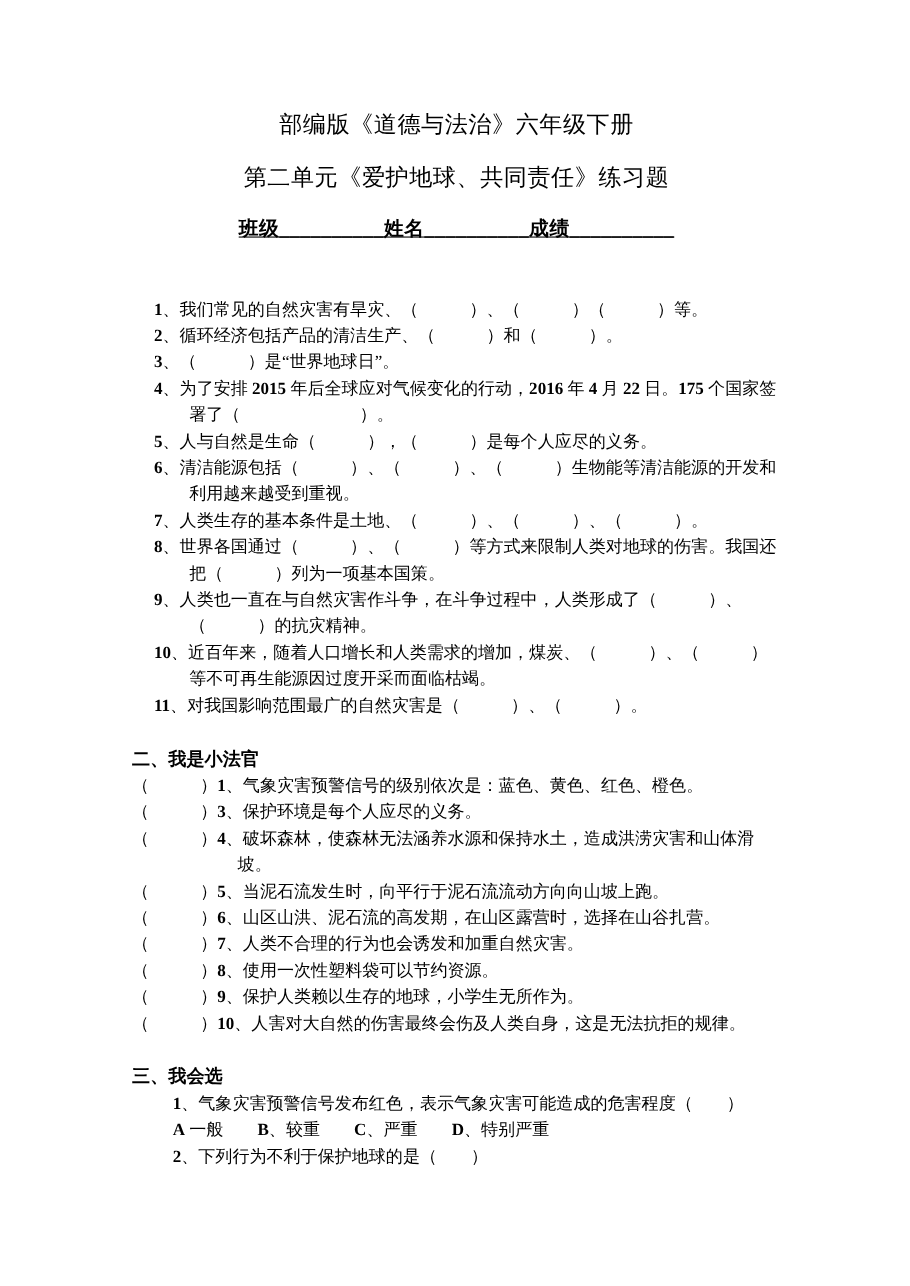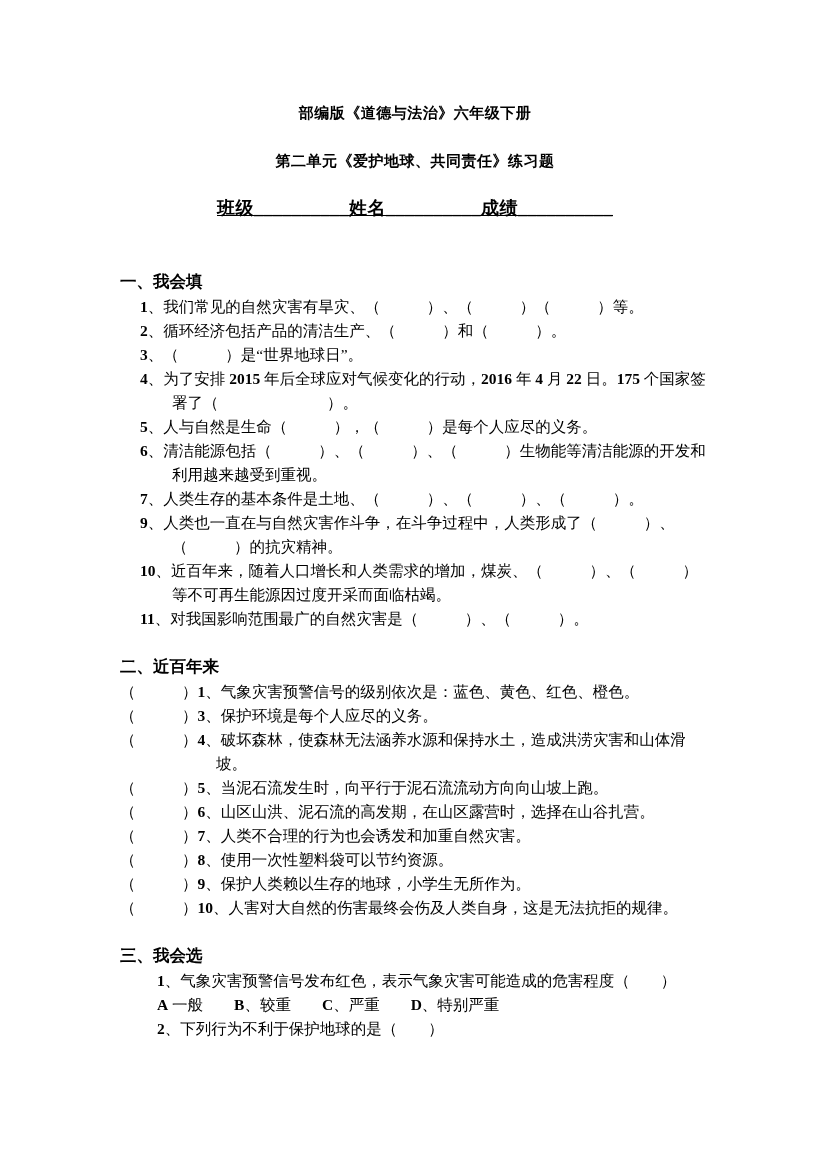--- a/index.html
+++ b/index.html
@@ -13,22 +13,22 @@
     height: 1169px;
     background: #ffffff;
     box-sizing: border-box;
     padding: 100px 117px 0 120px;
     color: #000000;
     font-family: "Liberation Serif", "DejaVu Serif", serif;
     overflow: hidden;
   }
   header { text-align: center; }
   .title {
-    font-size: 15px;
-    font-weight: bold;
+    font-size: 21px;
+    font-weight: normal;
     line-height: 26px;
     margin: 0 0 22px 0;
     letter-spacing: 0.5px;
   }
   .meta {
     font-size: 18px;
     font-weight: bold;
     margin-top: 20px;
     letter-spacing: 0.5px;
     white-space: pre-wrap;
@@ -68,34 +68,34 @@
 <body>
 
 <div class="page">
   <header>
     <div class="title">部编版《道德与法治》六年级下册</div>
     <div class="title">第二单元《爱护地球、共同责任》练习题</div>
     <div class="meta">班级__________姓名__________成绩__________</div>
   </header>
   <main id="sections">
       <section>
-        <h2 class="sec-heading">一、我会填</h2>
         <p class="item fill"><b>1</b>、我们常见的自然灾害有旱灾、（　　　）、（　　　）（　　　）等。</p>
         <p class="item fill"><b>2</b>、循环经济包括产品的清洁生产、（　　　）和（　　　）。</p>
         <p class="item fill"><b>3</b>、（　　　）是“世界地球日”。</p>
         <p class="item fill"><b>4</b>、为了安排 <b>2015</b> 年后全球应对气候变化的行动，<b>2016</b> 年 <b>4</b> 月 <b>22</b> 日。<b>175</b> 个国家签署了（　　　　　　　）。</p>
         <p class="item fill"><b>5</b>、人与自然是生命（　　　），（　　　）是每个人应尽的义务。</p>
         <p class="item fill"><b>6</b>、清洁能源包括（　　　）、（　　　）、（　　　）生物能等清洁能源的开发和利用越来越受到重视。</p>
         <p class="item fill"><b>7</b>、人类生存的基本条件是土地、（　　　）、（　　　）、（　　　）。</p>
+        <p class="item fill"><b>8</b>、世界各国通过（　　　）、（　　　）等方式来限制人类对地球的伤害。我国还把（　　　）列为一项基本国策。</p>
         <p class="item fill"><b>9</b>、人类也一直在与自然灾害作斗争，在斗争过程中，人类形成了（　　　）、（　　　）的抗灾精神。</p>
         <p class="item fill"><b>10</b>、近百年来，随着人口增长和人类需求的增加，煤炭、（　　　）、（　　　）等不可再生能源因过度开采而面临枯竭。</p>
         <p class="item fill"><b>11</b>、对我国影响范围最广的自然灾害是（　　　）、（　　　）。</p>
       </section>
       <section>
-        <h2 class="sec-heading">二、近百年来</h2>
+        <h2 class="sec-heading">二、我是小法官</h2>
         <p class="item judge">（　　　）<b>1</b>、气象灾害预警信号的级别依次是：蓝色、黄色、红色、橙色。</p>
         <p class="item judge">（　　　）<b>3</b>、保护环境是每个人应尽的义务。</p>
         <p class="item judge">（　　　）<b>4</b>、破坏森林，使森林无法涵养水源和保持水土，造成洪涝灾害和山体滑坡。</p>
         <p class="item judge">（　　　）<b>5</b>、当泥石流发生时，向平行于泥石流流动方向向山坡上跑。</p>
         <p class="item judge">（　　　）<b>6</b>、山区山洪、泥石流的高发期，在山区露营时，选择在山谷扎营。</p>
         <p class="item judge">（　　　）<b>7</b>、人类不合理的行为也会诱发和加重自然灾害。</p>
         <p class="item judge">（　　　）<b>8</b>、使用一次性塑料袋可以节约资源。</p>
         <p class="item judge">（　　　）<b>9</b>、保护人类赖以生存的地球，小学生无所作为。</p>
         <p class="item judge">（　　　）<b>10</b>、人害对大自然的伤害最终会伤及人类自身，这是无法抗拒的规律。</p>
       </section>

